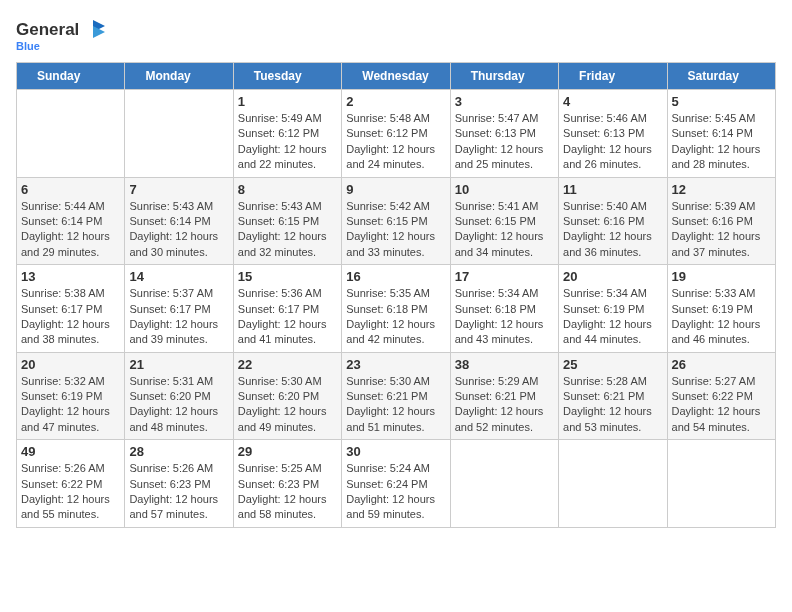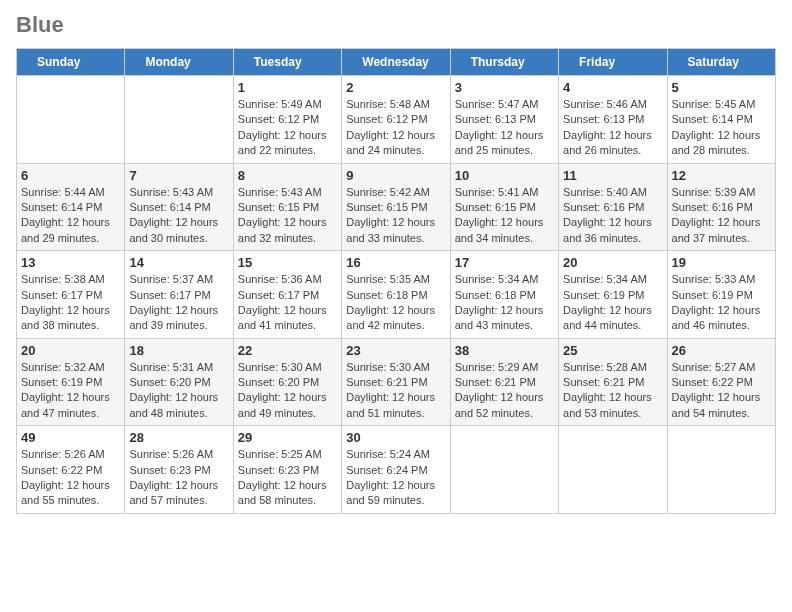--- a/index.html
+++ b/index.html
@@ -88,21 +88,28 @@
       display: flex;
       align-items: center;
     }
   </style>
 </head>
 <body>
 
 <div class="header-area">
   <div class="logo">
     <div class="logo-stack">
-      <span style="font-size:22px;font-weight:bold;color:#737373;margin-top:-4px;">Blue</span>
+      <div class="logo-line1">
+        <span style="font-size:17px;font-weight:bold;color:#333;">General</span>
+        <svg class="logo-icon" viewBox="0 0 28 28" xmlns="http://www.w3.org/2000/svg">
+          <polygon points="14,4 26,10 14,16" fill="#1a6bbf"></polygon>
+          <polygon points="14,10 26,16 14,22" fill="#3a9ad9"></polygon>
+        </svg>
+      </div>
+      <span style="font-size:11px;font-weight:bold;color:#3b82f6;margin-top:-4px;">Blue</span>
     </div>
   </div>
   <div class="title-area">
     <div class="month-title"></div>
     <div class="location-title"></div>
   </div>
 </div>
 
 <table>
   <thead>
@@ -201,21 +208,21 @@
           <div class="day-number">19</div>
           <div class="day-info">Sunrise: 5:33 AM<br>Sunset: 6:19 PM<br>Daylight: 12 hours and 46 minutes.</div>
         </td>
       </tr>
       <tr>
         <td>
           <div class="day-number">20</div>
           <div class="day-info">Sunrise: 5:32 AM<br>Sunset: 6:19 PM<br>Daylight: 12 hours and 47 minutes.</div>
         </td>
         <td>
-          <div class="day-number">18</div>
+          <div class="day-number">21</div>
           <div class="day-info">Sunrise: 5:31 AM<br>Sunset: 6:20 PM<br>Daylight: 12 hours and 48 minutes.</div>
         </td>
         <td>
           <div class="day-number">22</div>
           <div class="day-info">Sunrise: 5:30 AM<br>Sunset: 6:20 PM<br>Daylight: 12 hours and 49 minutes.</div>
         </td>
         <td>
           <div class="day-number">23</div>
           <div class="day-info">Sunrise: 5:30 AM<br>Sunset: 6:21 PM<br>Daylight: 12 hours and 51 minutes.</div>
         </td>

